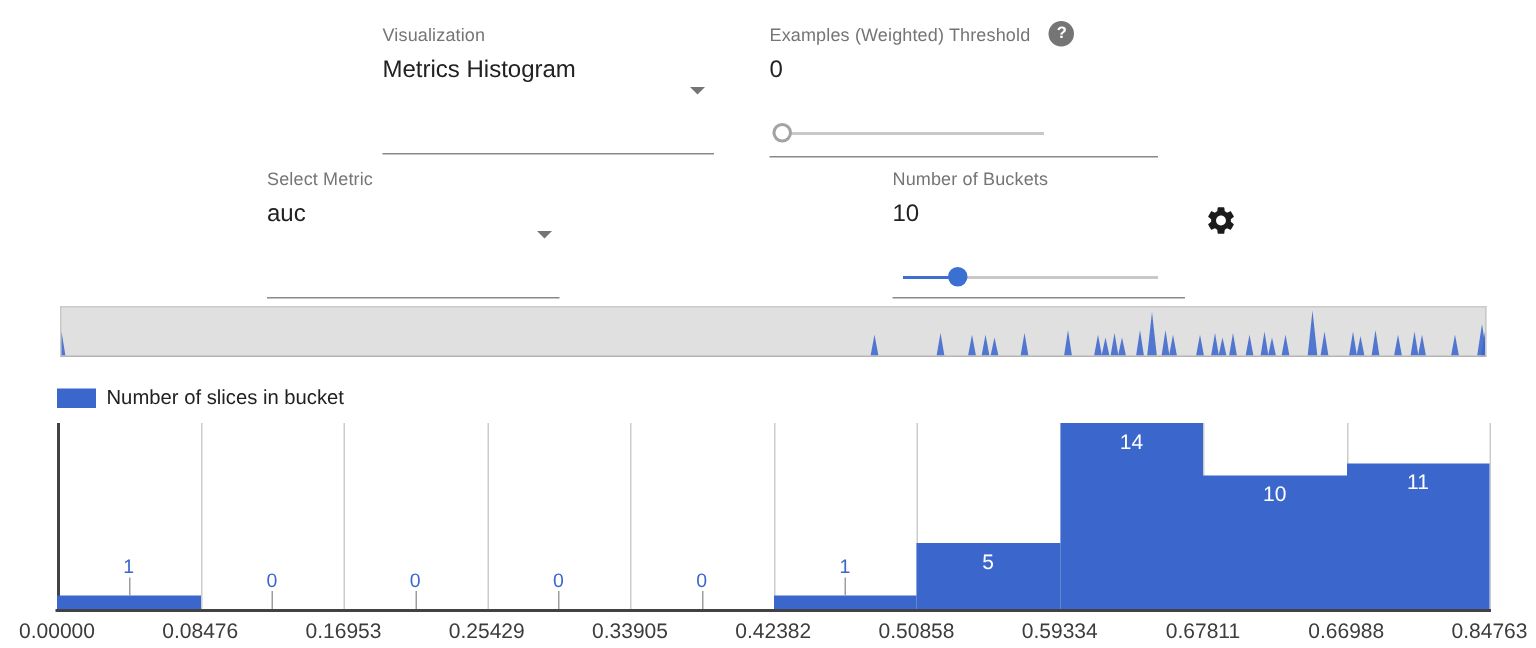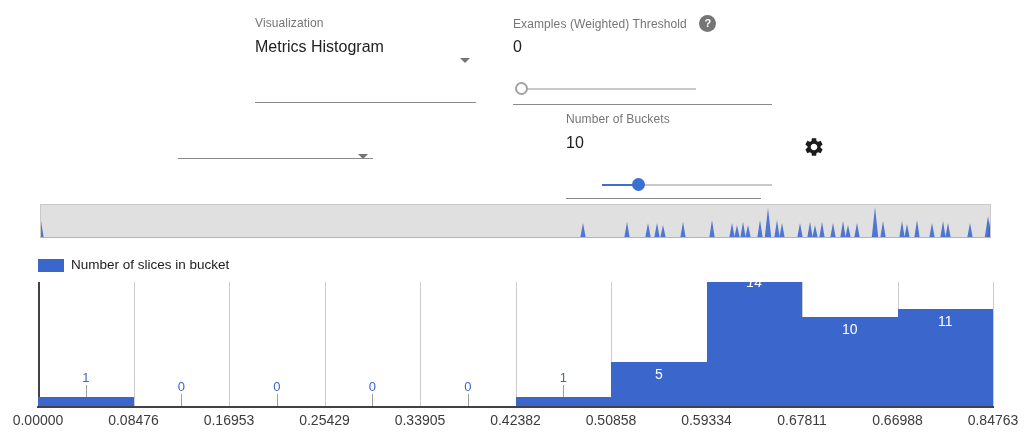--- a/index.html
+++ b/index.html
@@ -67,26 +67,28 @@
     <div class="field-value" style="margin-top:6px;">0</div>
     <div class="field-underline" style="top:48px;width:259px;position:relative;"></div>
   </div>
 
   <div class="slider" style="left:515px;top:82px;width:181px;height:13px;">
     <div class="slider-track"></div>
     <div class="slider-thumb thumb-ring" id="thumb-threshold" style="left: 0px;"></div>
   </div>
 
   <div class="field" style="left:178px;top:112px;width:195px;">
+    <div class="field-label">Select Metric</div>
+    <div class="field-value">auc</div>
     <span class="dd-arrow" style="left:180px;top:42px;"></span>
     <div class="field-underline" style="top:46px;width:195px;position:relative;"></div>
   </div>
 
 
-  <div class="field" style="left:566px;top:112px;width:195px;">
+  <div class="field" style="left:595px;top:112px;width:195px;">
     <div class="field-label">Number of Buckets</div>
     <div class="field-value">10</div>
     <div class="field-underline" style="top:46px;width:195px;position:relative;"></div>
   </div>
 
   <div class="slider" style="left:602px;top:178px;width:170px;height:14px;">
     <div class="slider-track"></div>
     <div class="slider-fill" id="fill-buckets" style="width: 35.83px; background: rgb(59, 111, 209);"></div>
     <div class="slider-thumb" id="thumb-buckets" style="left: 29.83px; background: rgb(59, 111, 209);"></div>
   </div>
@@ -173,21 +175,21 @@
       <div class="anno-stem" style="left:372.3px;top:394px;height:12px;"></div>
       <div class="anno-label" style="left:372.3px;top:379px;color:#3b67cd;">0</div>
       <div class="anno-stem" style="left:467.8px;top:394px;height:12px;"></div>
       <div class="anno-label" style="left:467.8px;top:379px;color:#3b67cd;">0</div>
       <div class="bar" style="left:515.5px;top:397px;width:95.5px;height:9px;background:#3b67cd;"></div>
       <div class="anno-stem" style="left:563.3px;top:385px;height:12px;"></div>
       <div class="anno-label" style="left:563.3px;top:370px;color:#3b67cd;">1</div>
       <div class="bar" style="left:611.0px;top:362px;width:95.5px;height:44px;background:#3b67cd;"></div>
       <div class="bar-label-in" style="left:658.8px;top:366px;">5</div>
       <div class="bar" style="left:706.5px;top:282px;width:95.5px;height:124px;background:#3b67cd;"></div>
-      <div class="bar-label-in" style="left:754.3px;top:274px;font-style:italic;">14</div>
+      <div class="bar-label-in" style="left:754.3px;top:286px;">14</div>
       <div class="bar" style="left:802.0px;top:317px;width:95.5px;height:89px;background:#3b67cd;"></div>
       <div class="bar-label-in" style="left:849.8px;top:321px;">10</div>
       <div class="bar" style="left:897.5px;top:309px;width:95.5px;height:97px;background:#3b67cd;"></div>
       <div class="bar-label-in" style="left:945.3px;top:313px;">11</div>
       <div id="x-axis-line" style="left:37px;top:406px;width:957px;"></div>
     </div>
 
 </div>
 
 </body></html>

